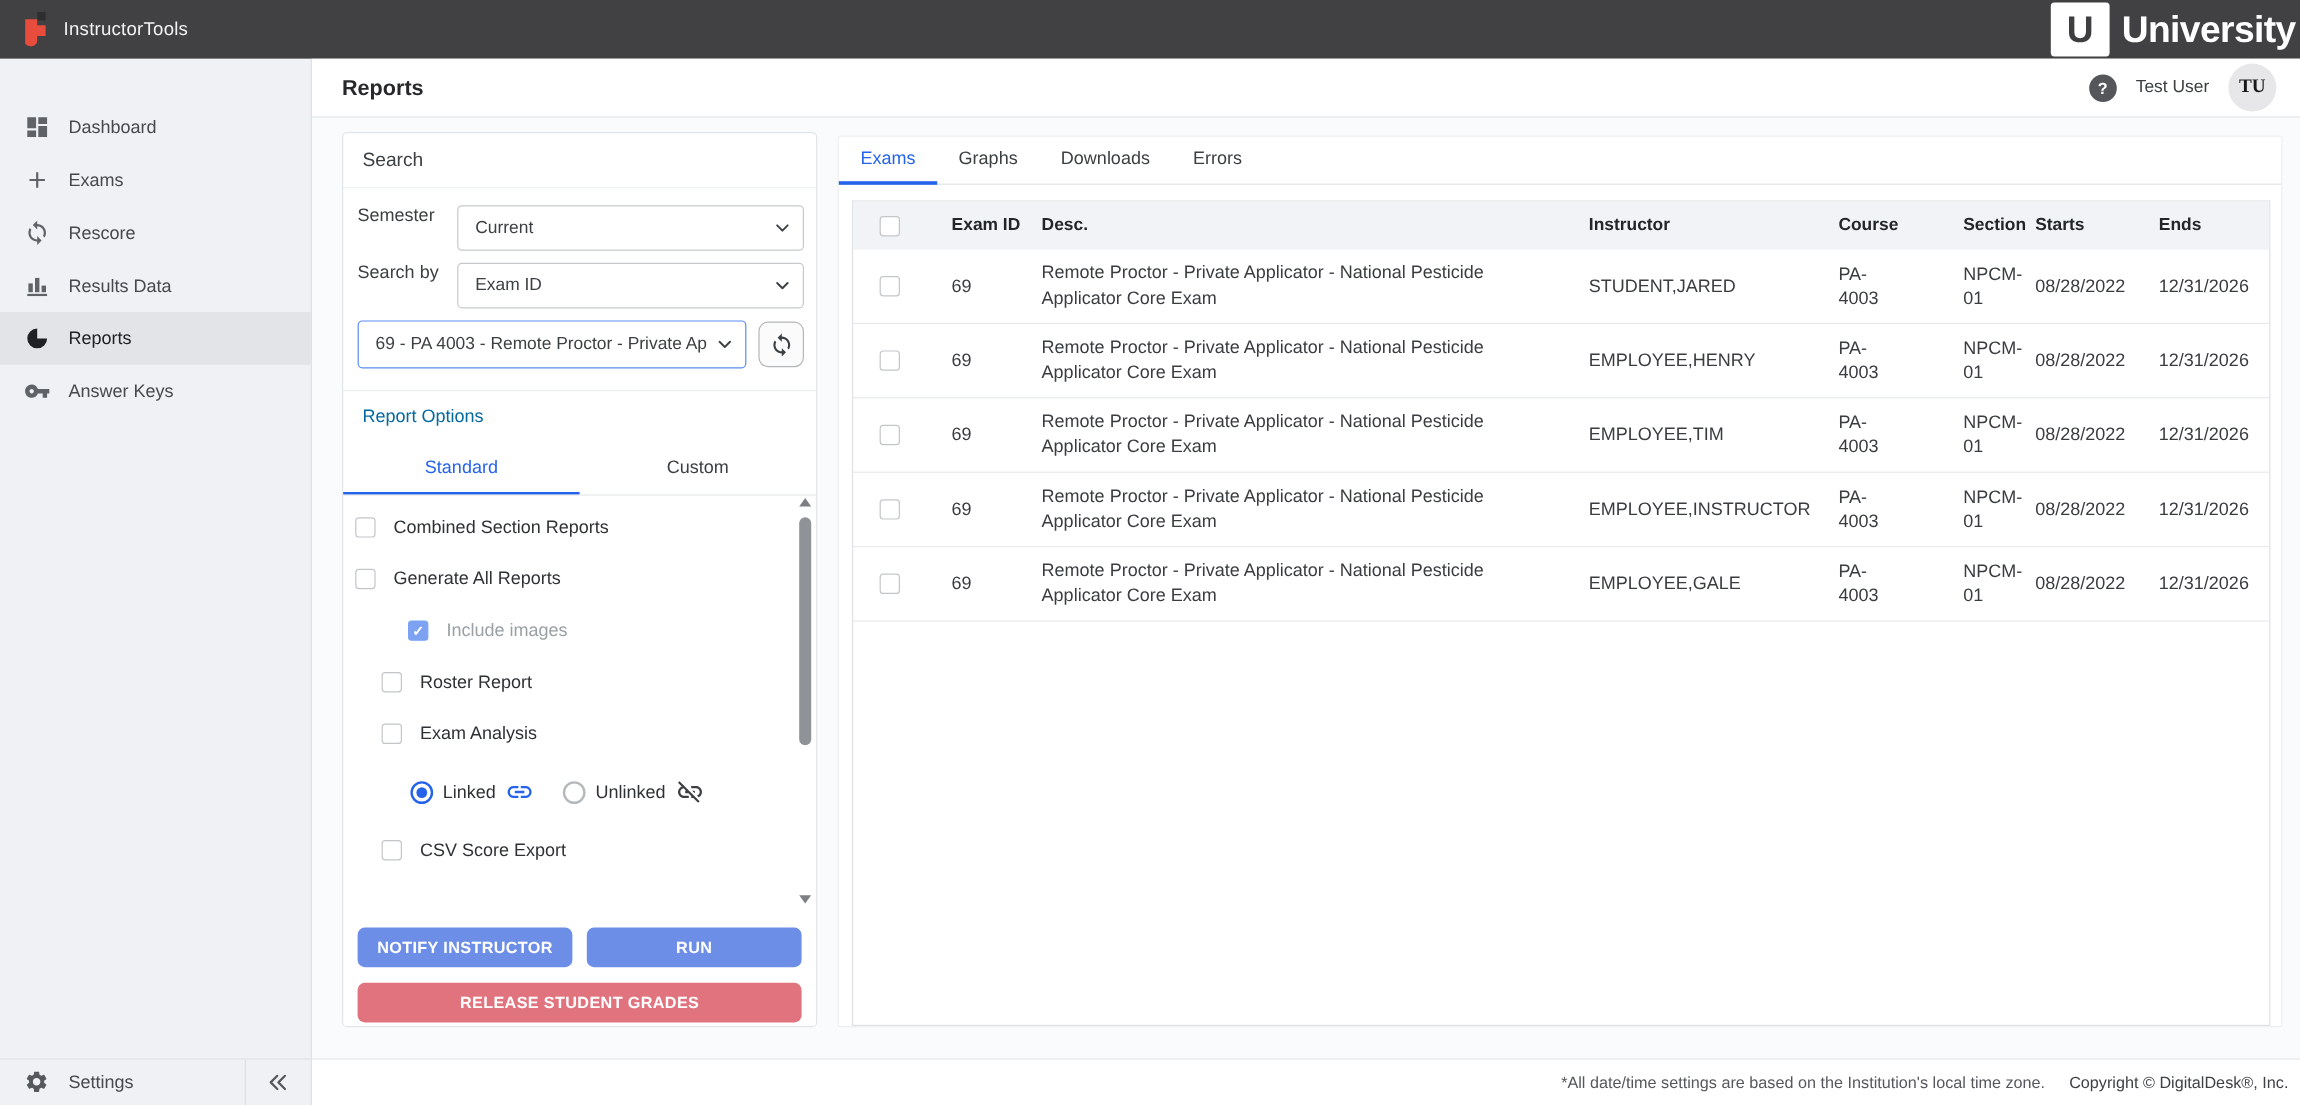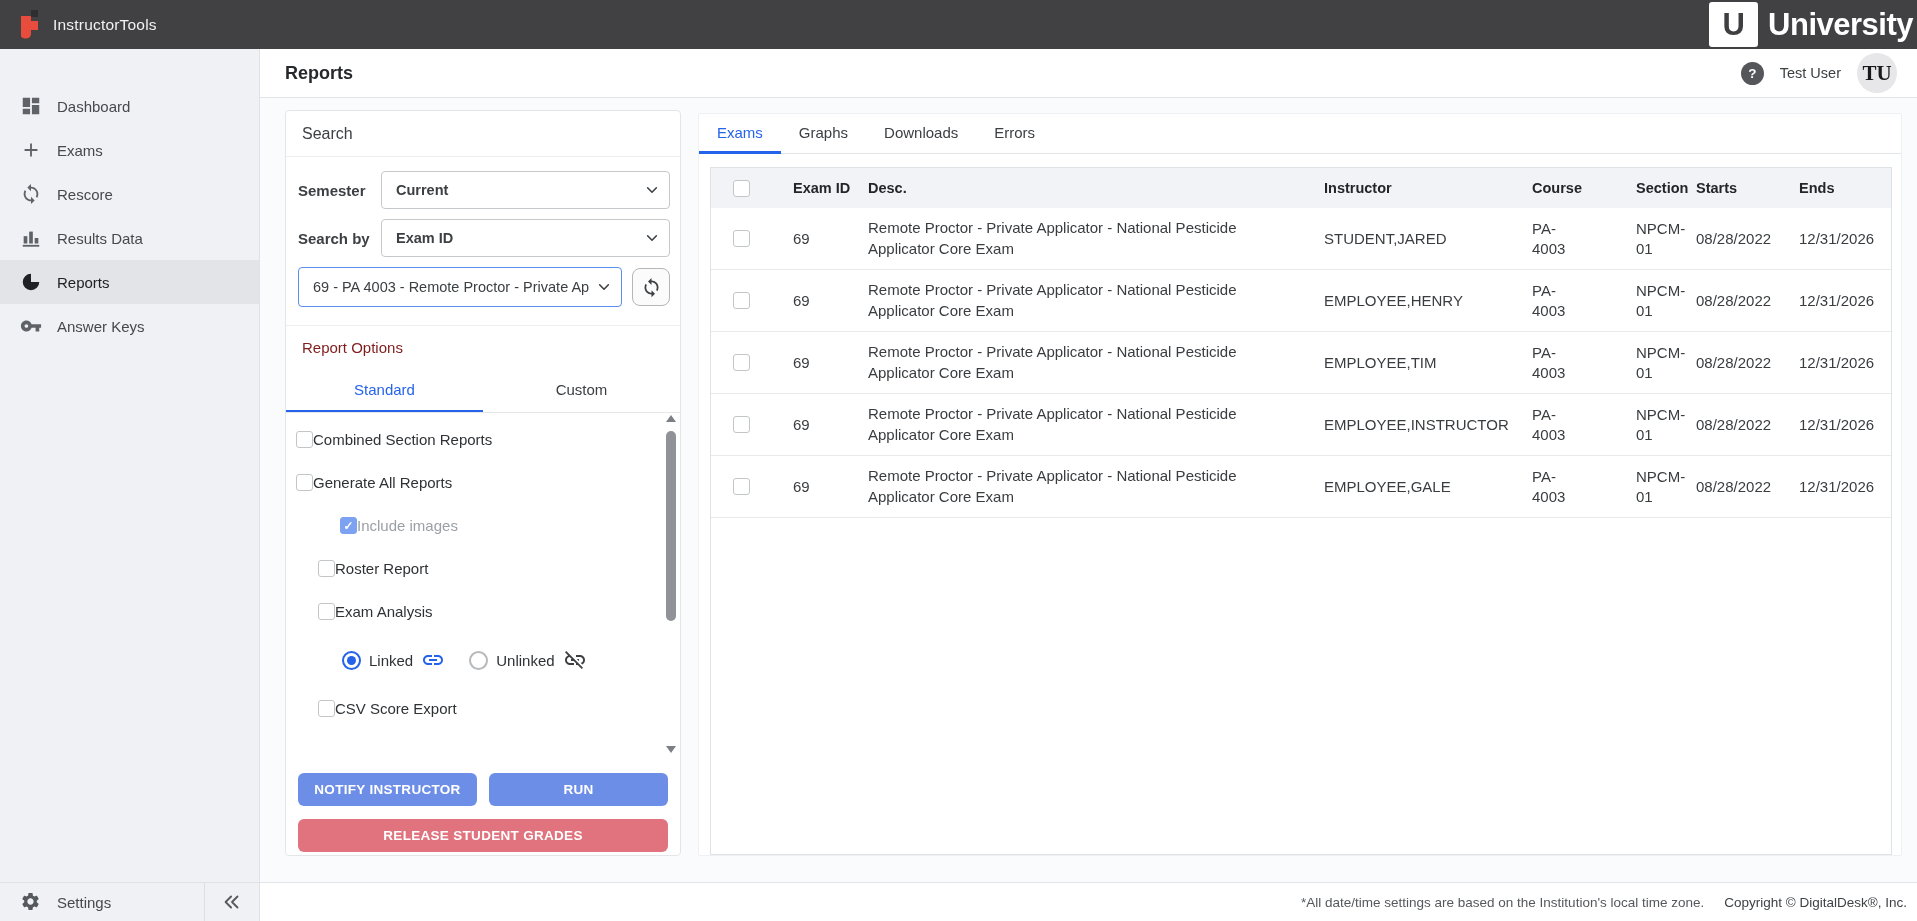--- a/index.html
+++ b/index.html
@@ -40,49 +40,49 @@
   .main { position:absolute; left:260px; top:49px; right:0; bottom:0; background:#fafbfc; }
   .app-header { height:49px; background:#fff; border-bottom:1px solid #e2e4e6;
                 display:flex; align-items:center; justify-content:space-between; }
   .page-title { margin-left:25px; font-size:18px; font-weight:700; color:#26282b; }
   .user-cluster { display:flex; align-items:center; gap:16px; padding-right:20px; }
   .help-circle { width:23px; height:23px; border-radius:50%; background:#54565a; color:#fff;
                  font-size:13.5px; font-weight:700; display:flex; align-items:center;
                  justify-content:center; cursor:pointer; }
   .user-name { font-size:14.5px; color:#3c4043; }
   .avatar { width:40px; height:40px; border-radius:50%; background:#e7e7e9; color:#17191b;
-            font-family:"Liberation Serif", serif; font-weight:700; font-size:21px;
+            font-family:"Liberation Serif", serif; font-weight:700; font-size:16px;
             display:flex; align-items:center; justify-content:center; cursor:pointer; }
 
   
   .search-panel { position:absolute; left:25px; top:61px; width:396px; height:746px;
                   background:#fff; border:1px solid #e3e6e9; border-radius:4px; }
   .panel-title { padding:14px 16px 13px; font-size:16px; color:#3c4043; border-bottom:1px solid #eceef0; }
   .form-area { padding:14px 10px 14px 12px; }
-  .form-row { display:flex; align-items:center; margin-bottom:10px;font-weight:bold; }
+  .form-row { display:flex; margin-bottom:10px; }
   .form-label { width:83px; font-size:15px; color:#3c4043; flex:none; }
   .sel { height:38px; border:1px solid #c6c9cc; border-radius:4px; background:#fff; flex:1;
          display:flex; align-items:center; cursor:pointer; min-width:0; }
   .sel-value { margin-left:14px; font-size:14.5px; color:#3c4043; white-space:nowrap; overflow:hidden; flex:1; }
   .sel .chev { flex:none; margin-right:10px; display:inline-flex; }
   .exam-row { display:flex; align-items:center; margin-bottom:4px; }
   .sel.blue { border:1px solid #5b8def; height:40px; }
   .refresh-btn { width:38px; height:38px; margin-left:10px; flex:none; border:1px solid #b4b7ba;
                  border-radius:8px; background:#fbfbfc; display:flex; align-items:center;
                  justify-content:center; cursor:pointer; }
   .refresh-btn svg { width:21px; height:21px; }
-  .panel-subtitle { border-top:1px solid #eceef0; padding:13px 16px; font-size:15px; color:#7f1d1d; }
+  .panel-subtitle { border-top:1px solid #eceef0; padding:13px 16px; font-size:15px; color:#0369a1; }
   .opt-tabs { display:flex; height:44px; border-bottom:1px solid #e5e7ea; }
   .opt-tab { flex:1; display:flex; align-items:center; justify-content:center; font-size:15px;
              color:#3c4043; cursor:pointer; border-bottom:2px solid transparent; }
   .opt-tab.active { color:#2563eb; border-bottom:2px solid #2563eb; }
 
   .opts-wrap { position:relative; height:346px; }
   .opts { padding-top:5px; }
-  .opt { height:43px; display:flex; align-items:center; gap:0; }
+  .opt { height:43px; display:flex; align-items:center; gap:15px; }
   .cb { width:17px; height:17px; border:1.5px solid #c3c6c9; border-radius:3px; background:#fff;
         flex:none; cursor:pointer; position:relative; }
   .cb.checked { background:#7da2f2; border-color:#7da2f2; }
   .cb.checked::after { content:"✓"; position:absolute; left:2.5px; top:0.5px; color:#fff;
                        font-size:12px; font-weight:700; }
   .opt-label { font-size:15px; color:#2f3235; }
   .opt-label.muted { color:#9aa0a6; }
   .radio-row { height:54px; display:flex; align-items:center; gap:24px; }
   .radio-group { display:flex; align-items:center; gap:8px; cursor:pointer; }
   .radio { width:19px; height:19px; border-radius:50%; border:2px solid #b6b9bc; background:#fff;

